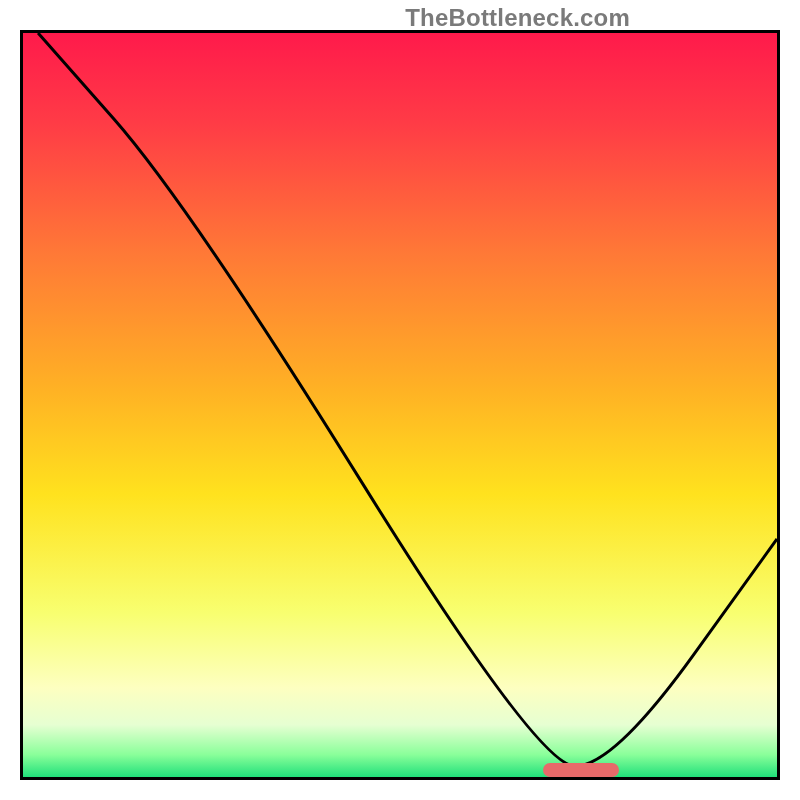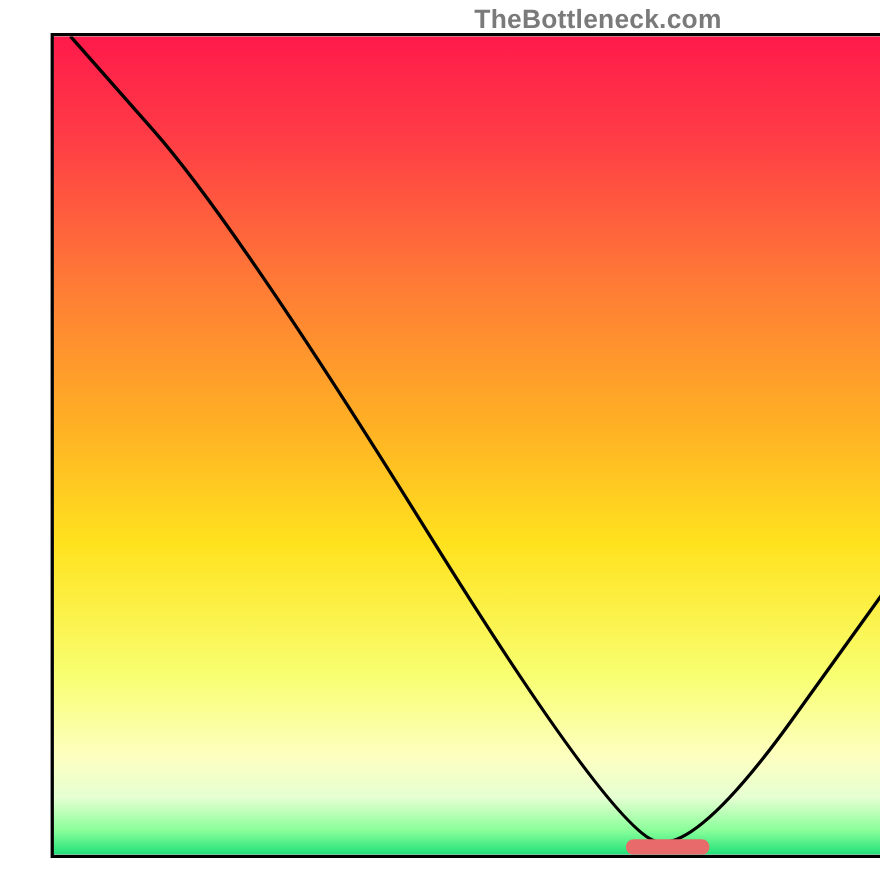--- a/index.html
+++ b/index.html
@@ -1,21 +1,20 @@
 <!DOCTYPE html>
 <html><head>
 <meta charset="utf-8">
 <style>
   * { margin: 0; padding: 0; box-sizing: border-box; }
   html, body { width: 800px; height: 800px; overflow: hidden; background: #fff; }
   .chart-container {
     position: relative;
     width: 640px;
     height: 800px;
-    margin-left: 26px;
   }
   .watermark {
     position: absolute;
     top: 4px;
     right: 10px;
     font-family: Arial, Helvetica, sans-serif;
     font-size: 24px;
     font-weight: 600;
     color: #7a7a7a;
     letter-spacing: 0.2px;

